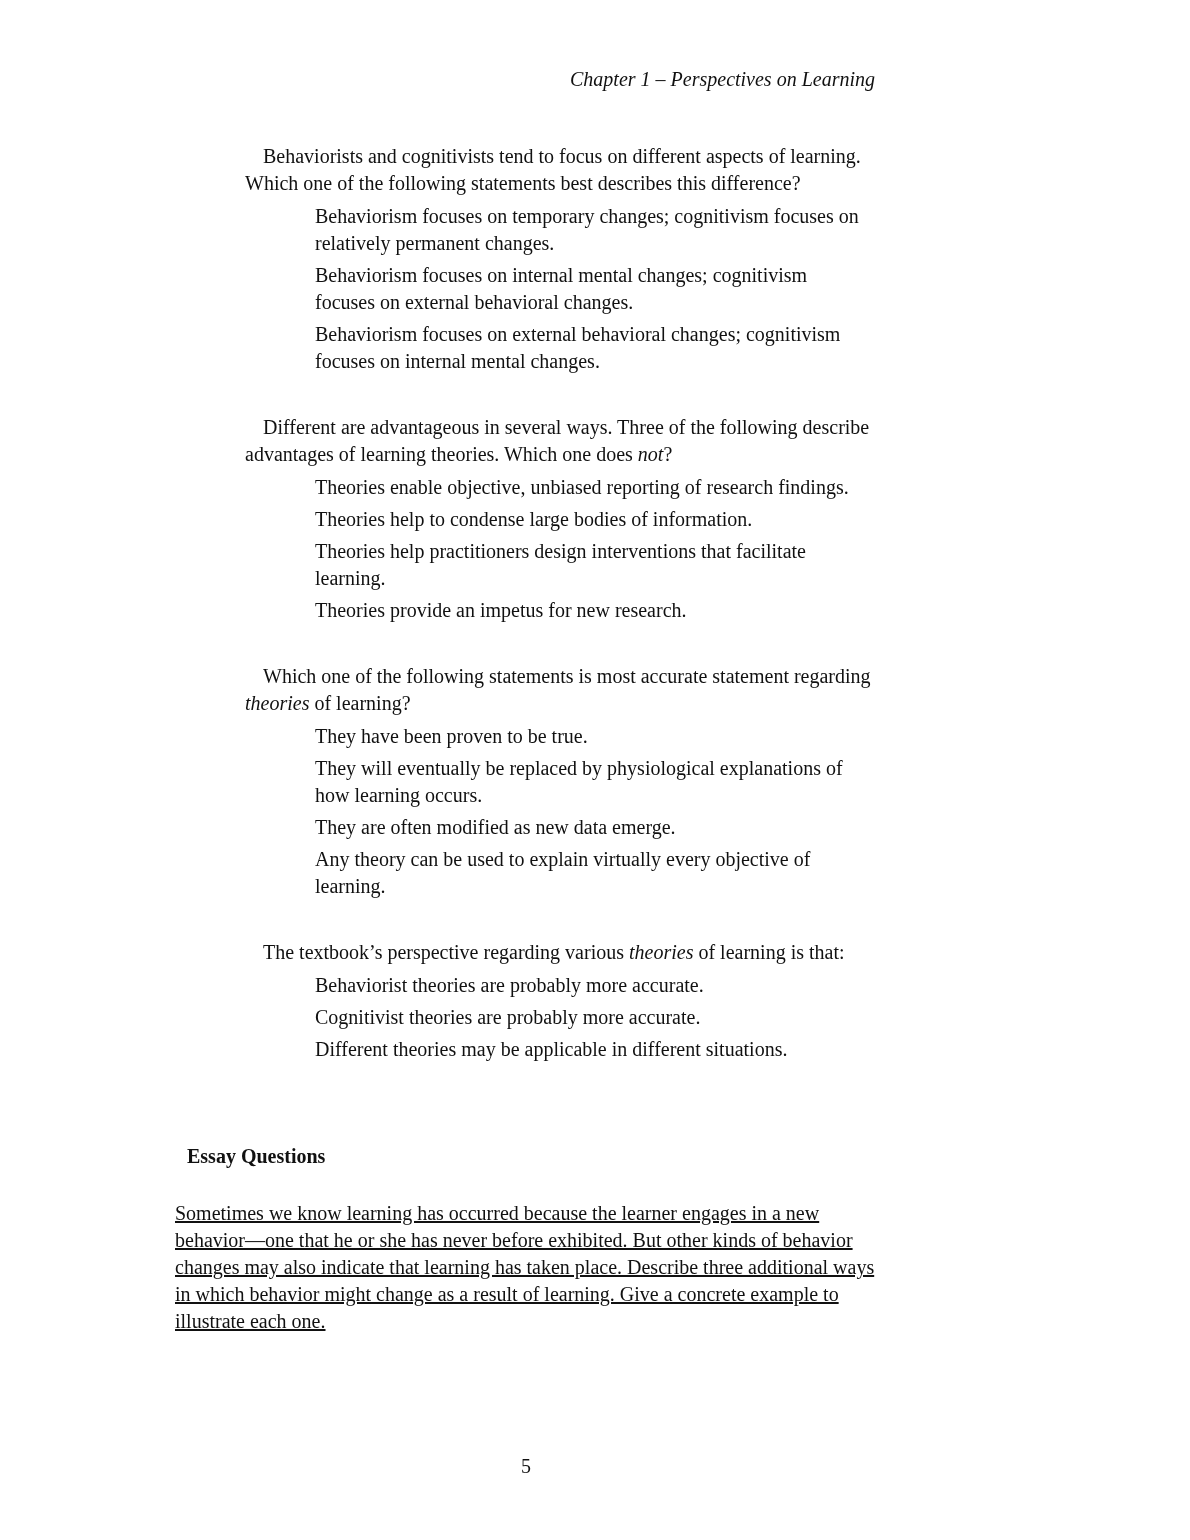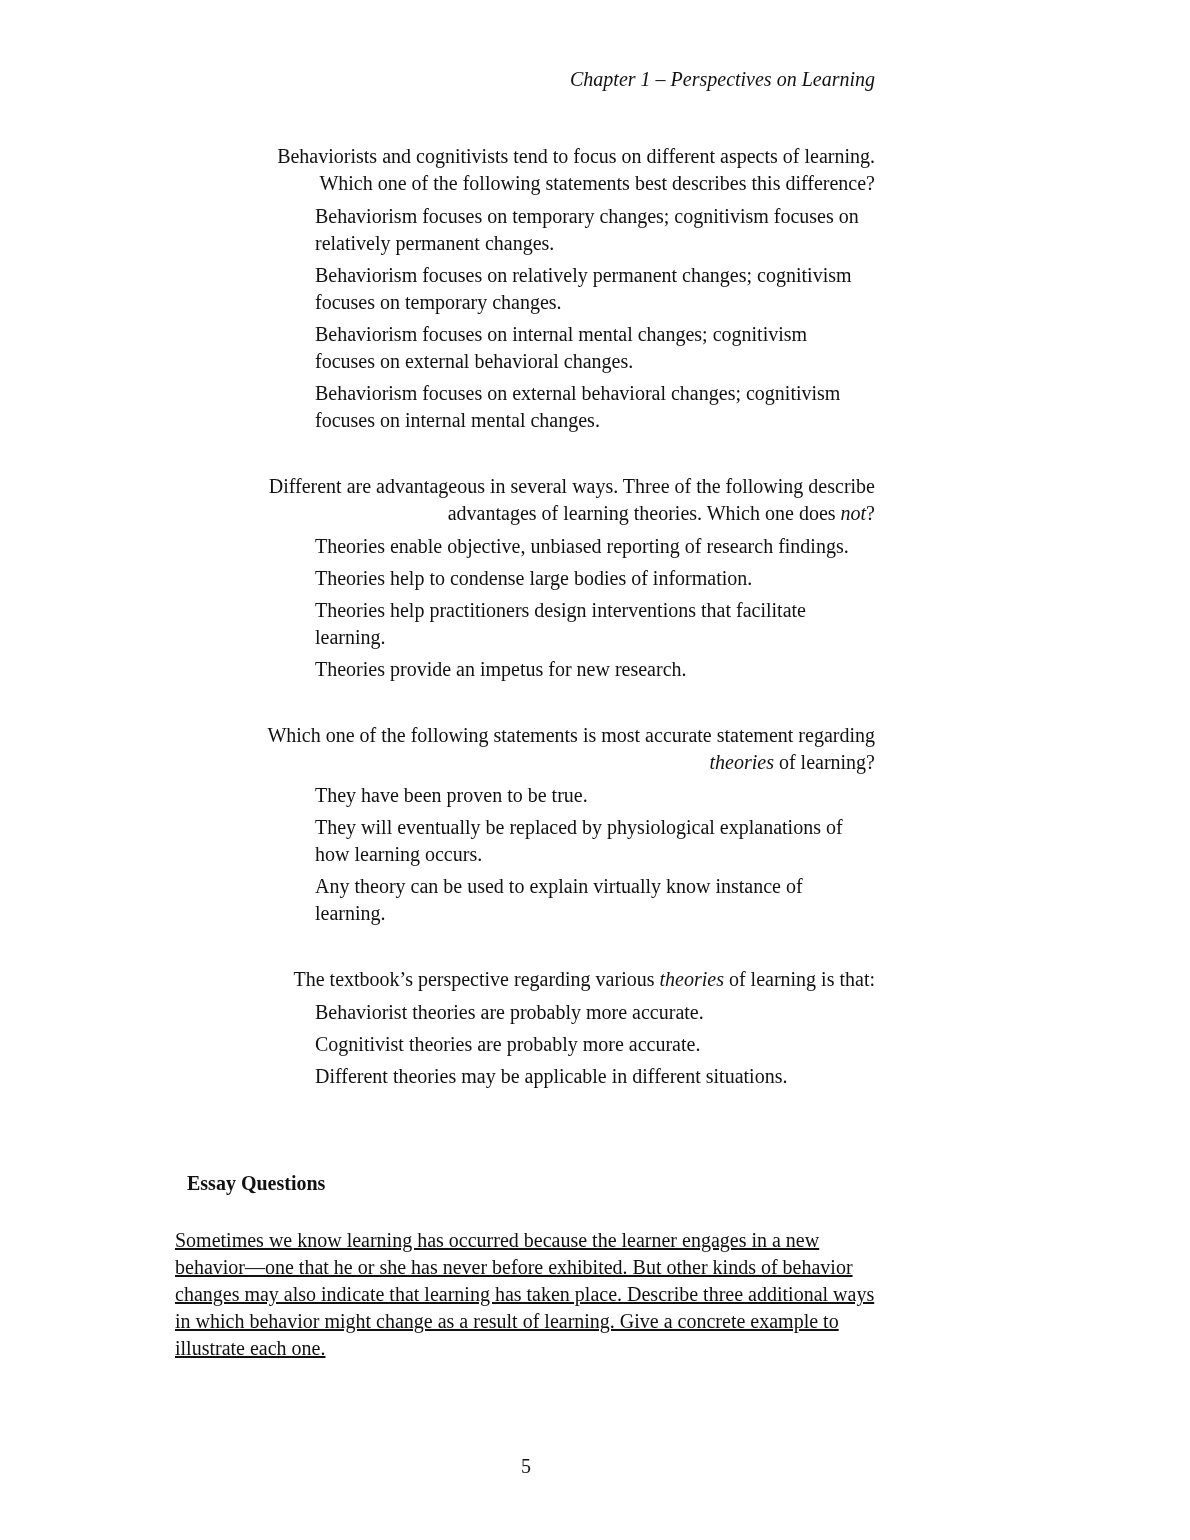--- a/index.html
+++ b/index.html
@@ -25,21 +25,20 @@
     font-style: italic;
     margin-bottom: 50px;
   }
   .question {
     margin-left: 70px;
     margin-bottom: 39px;
   }
   .stem {
     margin: 0 0 6px 0;
     text-indent: 18px;
-    text-align: right;
   }
   .stem em {
     font-style: italic;
   }
   .option {
     margin: 0 10px 5px 70px;
   }
   .essay-heading {
     font-weight: bold;
     margin: 80px 0 30px 12px;
@@ -63,38 +62,38 @@
 
   <div class="header">
     <span>Chapter 1 – Perspectives on Learning</span>
   </div>
 
   <div class="content">
 
     <div class="question">
       <p class="stem"><span>Behaviorists and cognitivists tend to focus on different aspects of learning. Which one of the following statements best describes this difference?</span><em></em><span></span></p>
       <p class="option">Behaviorism focuses on temporary changes; cognitivism focuses on relatively permanent changes.</p>
-      <p class="option">Behaviorism focuses on relatively permanent changes; cognitivism focuses on temporary changes.</p>
       <p class="option">Behaviorism focuses on internal mental changes; cognitivism focuses on external behavioral changes.</p>
       <p class="option">Behaviorism focuses on external behavioral changes; cognitivism focuses on internal mental changes.</p>
     </div>
 
     <div class="question">
       <p class="stem"><span>Different are advantageous in several ways. Three of the following describe advantages of learning theories. Which one does </span><em>not</em><span>?</span></p>
       <p class="option">Theories enable objective, unbiased reporting of research findings.</p>
       <p class="option">Theories help to condense large bodies of information.</p>
       <p class="option">Theories help practitioners design interventions that facilitate learning.</p>
       <p class="option">Theories provide an impetus for new research.</p>
     </div>
 
     <div class="question">
       <p class="stem"><span>Which one of the following statements is most accurate statement regarding </span><em>theories</em><span> of learning?</span></p>
       <p class="option">They have been proven to be true.</p>
       <p class="option">They will eventually be replaced by physiological explanations of how learning occurs.</p>
-      <p class="option">Any theory can be used to explain virtually know instance of learning.</p>
+      <p class="option">They are often modified as new data emerge.</p>
+      <p class="option">Any theory can be used to explain virtually every objective of learning.</p>
     </div>
 
     <div class="question">
       <p class="stem"><span>The textbook’s perspective regarding various </span><em>theories</em><span> of learning is that:</span></p>
       <p class="option">Behaviorist theories are probably more accurate.</p>
       <p class="option">Cognitivist theories are probably more accurate.</p>
       <p class="option">Different theories may be applicable in different situations.</p>
     </div>
 
     <div class="essay-heading">Essay Questions</div>

